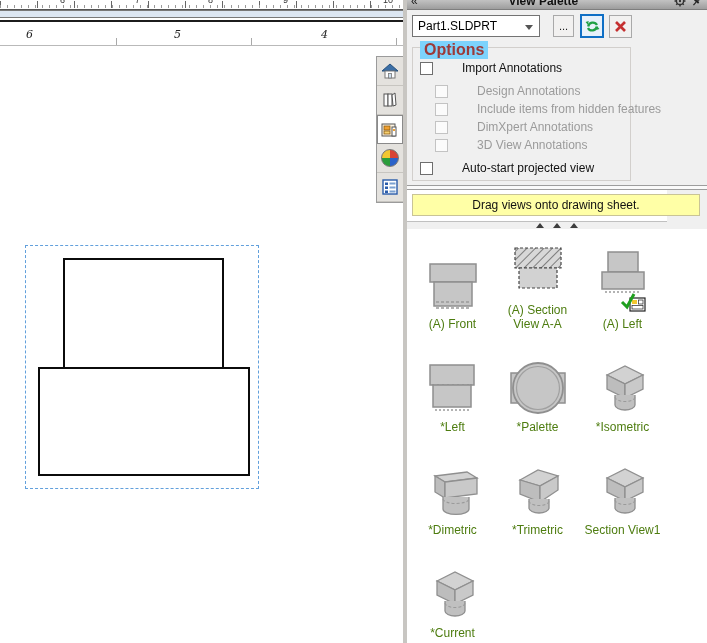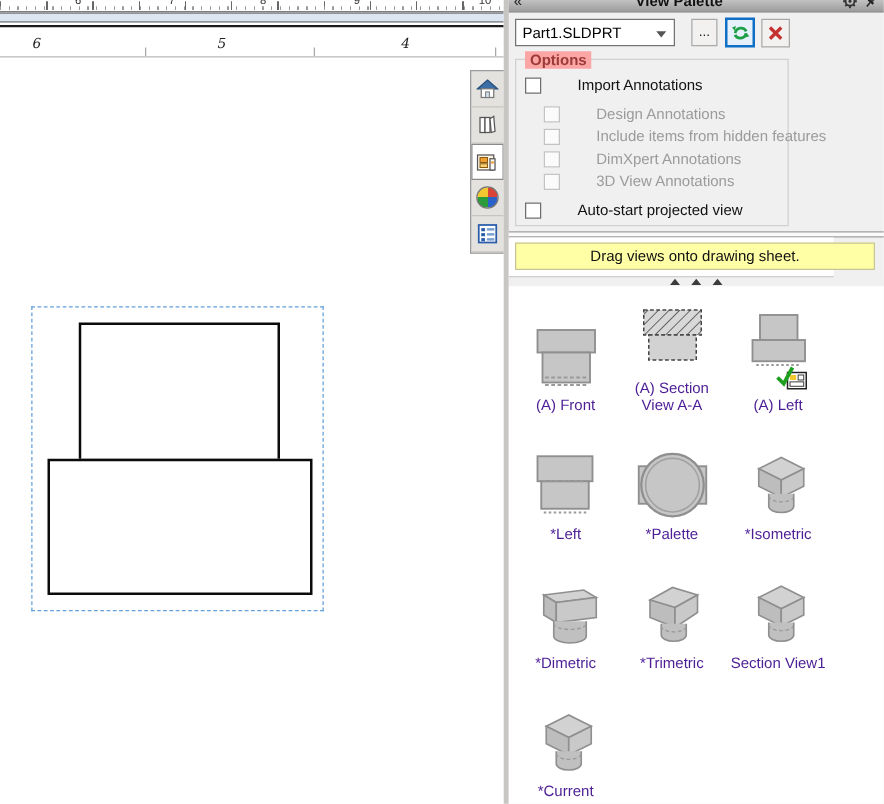--- a/index.html
+++ b/index.html
@@ -68,22 +68,22 @@
   .sqbtn { position:absolute; top:1px; height:22px; background:#f2f1f0;
     border:1px solid #a9a9a9; display:flex; align-items:center;
     justify-content:center; font-size:11px; color:#222; }
   #browsebtn { left:141px; width:21px; }
   #refreshbtn { left:168px; top:0; width:24px; height:24px; background:#e7f1fb;
     border:2px solid #0f6fc5; }
   #closebtn { left:197px; width:23px; height:23px; }
 
   #optbox { position:absolute; left:5px; top:47px; width:219px; height:134px;
     border:1px solid #d2cfcc; }
-  #optbox .legend { position:absolute; left:7px; top:-7px; background:#fca5a5;
-    padding:0 4px; font-size:12px; font-weight:bold; color:#9c3a38; }
+  #optbox .legend { position:absolute; left:7px; top:-7px; background:#7dd3fc;
+    padding:0 4px; font-size:16px; font-weight:bold; color:#9c3a38; }
   .cbcol { position:absolute; left:7px; top:11px; display:flex;
     flex-direction:column; }
   .cbrow { display:flex; align-items:center; height:18px; font-size:12px;
     color:#111; white-space:nowrap;gap:24px; }
   .cbrow.child { margin-left:15px; }
   .cbrow.gap { margin-top:5px; }
   .cbrow .box { width:13px; height:13px; background:#fff;
     border:1px solid #6e6e6e; margin-right:5px; flex:none; }
   .cbrow.disabled { color:#9b9b9b; }
   .cbrow.disabled .box { border-color:#c3c3c3; background:#fbfbfb; }
@@ -100,21 +100,21 @@
     align-items:center; }
   #splitter i { width:0; height:0; border-left:4px solid transparent;
     border-right:4px solid transparent; border-bottom:5px solid #3c3c3c; }
 
   #thumbs { position:absolute; left:0; top:229px; width:300px; height:414px;
     background:#fff; display:grid; grid-template-columns:85px 85px 85px;
     grid-auto-rows:103px; padding-left:3px; padding-top:4px; }
   .cell { display:flex; flex-direction:column; align-items:center;
     justify-content:flex-end; padding-bottom:4px; position:relative; }
   .thumbbox { height:62px; display:flex; align-items:flex-end; justify-content:center; }
-  .vlabel { margin-top:4px; font-size:12px; color:#4c1d95; text-align:center;
+  .vlabel { margin-top:4px; font-size:12px; color:#4d7c0f; text-align:center;
     line-height:1.15; max-width:84px; }
 </style>
 </head>
 <body>
 
 <div id="ruler" class="abs">
   <div class="ticks"></div>
   <span class="rnum" style="left:60px">6</span>
   <span class="rnum" style="left:135px">7</span>
   <span class="rnum" style="left:208px">8</span>

